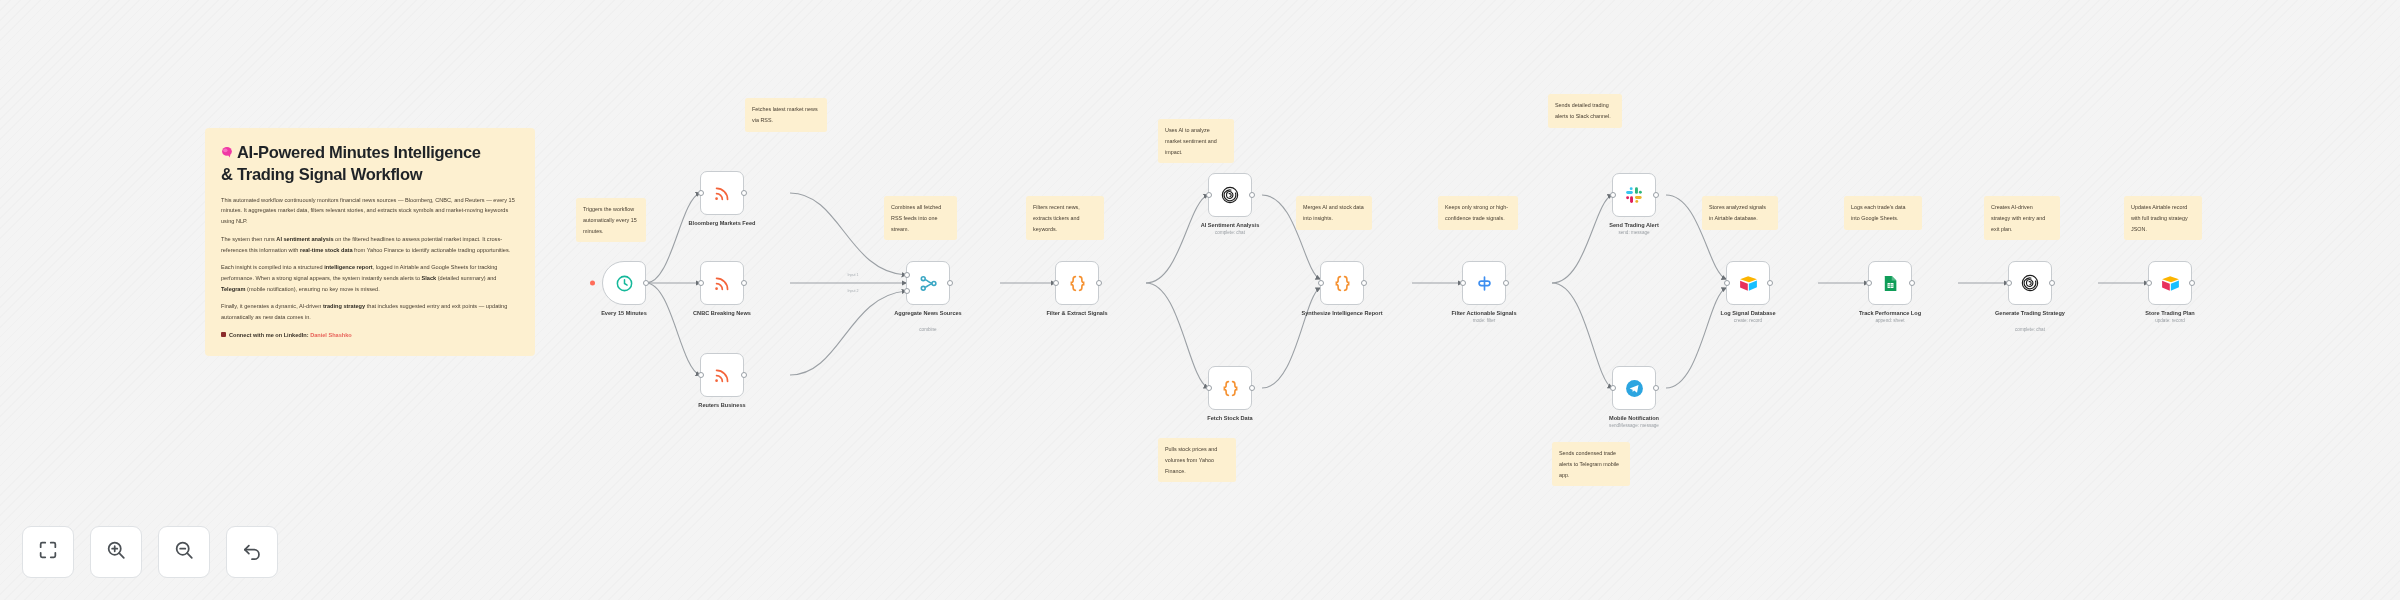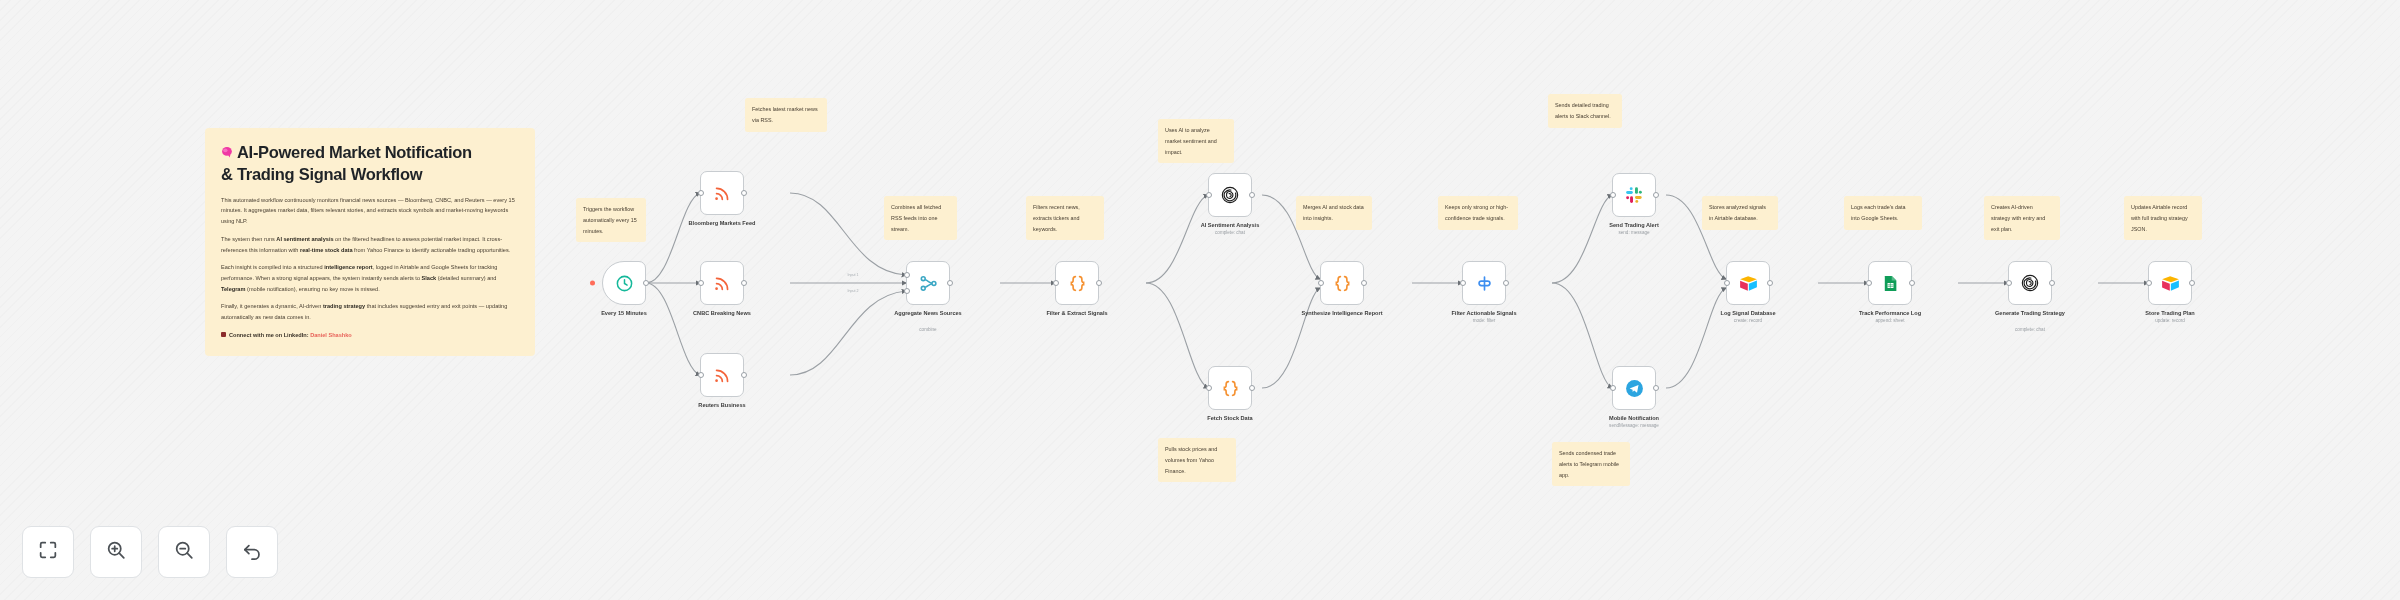--- a/index.html
+++ b/index.html
@@ -159,21 +159,21 @@
   </svg>
 
   <div class="main-note">
     <h1>
       <span class="note-emoji">
         <svg width="13" height="13" viewBox="0 0 24 24" class="icon">
           <ellipse cx="11" cy="10" rx="9" ry="8" fill="#ef37a4"></ellipse>
           <ellipse cx="8" cy="8" rx="4" ry="3.4" fill="#f76fc0"></ellipse>
           <path d="M13 16 L16 21 L17.5 15.5 Z" fill="#ef37a4"></path>
         </svg>
-      </span><span>AI-Powered Market Notification</span><br>
+      </span><span>AI-Powered Minutes Intelligence</span><br>
       <span>&amp; Trading Signal Workflow</span>
     </h1>
     <p>This automated workflow continuously monitors financial news sources — Bloomberg, CNBC, and Reuters — every 15 minutes. It aggregates market data, filters relevant stories, and extracts stock symbols and market-moving keywords using NLP.</p>
     <p>The system then runs <b>AI sentiment analysis</b> on the filtered headlines to assess potential market impact. It cross-references this information with <b>real-time stock data</b> from Yahoo Finance to identify actionable trading opportunities.</p>
     <p>Each insight is compiled into a structured <b>intelligence report</b>, logged in Airtable and Google Sheets for tracking performance. When a strong signal appears, the system instantly sends alerts to <b>Slack</b> (detailed summary) and <b>Telegram</b> (mobile notification), ensuring no key move is missed.</p>
     <p>Finally, it generates a dynamic, AI-driven <b>trading strategy</b> that includes suggested entry and exit points — updating automatically as new data comes in.</p>
     <div class="li-line">
       <span class="li-ico"></span><span>Connect with me on LinkedIn:</span>
       <span class="li-name">Daniel Shashko</span>
     </div>

